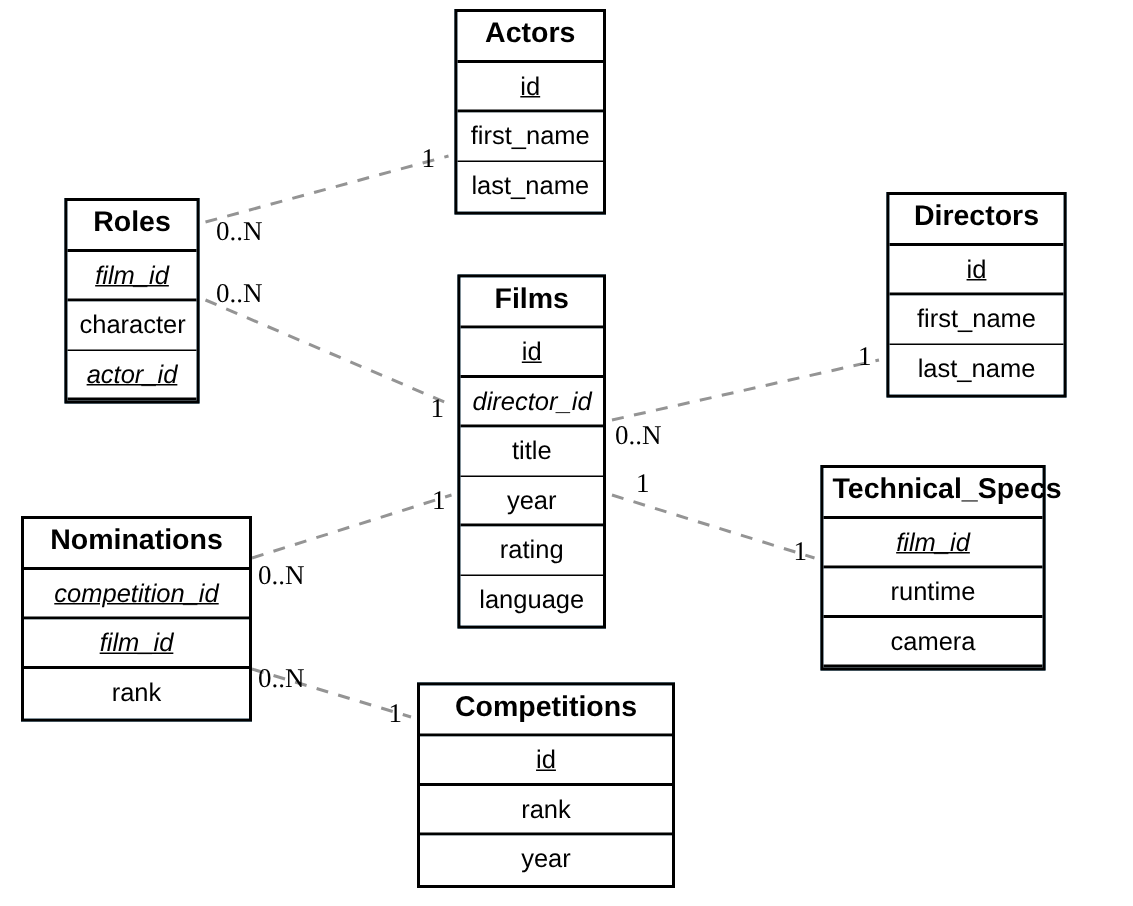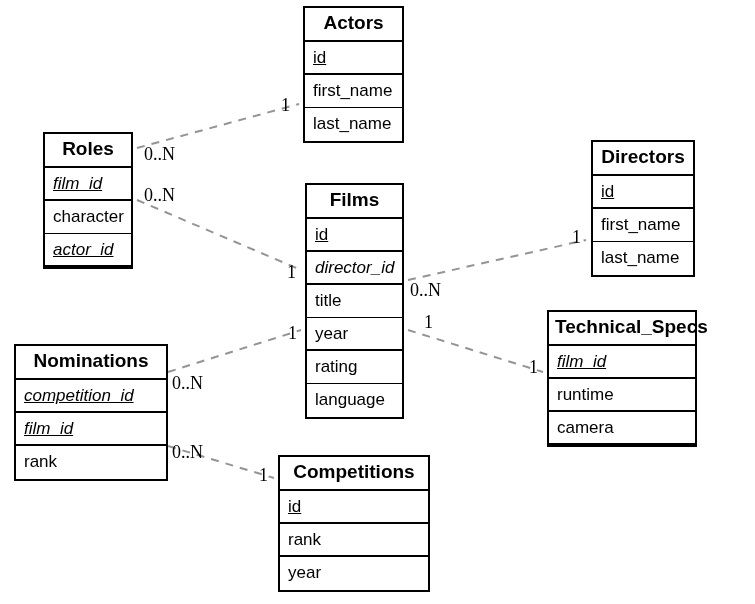--- a/index.html
+++ b/index.html
@@ -32,21 +32,21 @@
     color: #000000;
     border-bottom: 2px solid #000000;
     background: #ffffff;
     padding: 0 6px;
     white-space: nowrap;
   }
   .entity .attr {
     box-sizing: border-box;
     height: 33px;
     line-height: 31px;
-    text-align: left;
+    text-align: center;
     font-size: 17px;
     color: #000000;
     border-bottom: 1px solid #000000;
     padding: 0 8px 0 8px;
     background: #ffffff;
     white-space: nowrap;
   }
   .entity .attr:last-child {
     border-bottom: none;
   }
@@ -137,41 +137,41 @@
   <div class="entity" style="left:305px; top:183px; width:99px;">
     <div class="title">Films</div>
     <div class="attr sep-strong"><span class="k-pk">id</span></div>
     <div class="attr sep-strong"><span class="k-fk">director_id</span></div>
     <div class="attr"><span>title</span></div>
     <div class="attr sep-strong"><span>year</span></div>
     <div class="attr"><span>rating</span></div>
     <div class="attr"><span>language</span></div>
   </div>
 
-  <div class="entity" style="left:591px; top:140px; width:104px;">
+  <div class="entity" style="left:591px; top:128px; width:120px;">
     <div class="title">Directors</div>
     <div class="attr sep-strong"><span class="k-pk">id</span></div>
     <div class="attr"><span>first_name</span></div>
     <div class="attr"><span>last_name</span></div>
   </div>
 
   <div class="entity" style="left:547px; top:310px; width:150px;">
     <div class="title">Technical_Specs</div>
     <div class="attr sep-strong"><span class="k-pkfk">film_id</span></div>
     <div class="attr sep-strong"><span>runtime</span></div>
     <div class="attr sep-strong"><span>camera</span></div>
   </div>
 
   <div class="entity" style="left:14px; top:344px; width:154px;">
     <div class="title">Nominations</div>
     <div class="attr sep-strong"><span class="k-pkfk">competition_id</span></div>
     <div class="attr sep-strong"><span class="k-pkfk">film_id</span></div>
     <div class="attr"><span>rank</span></div>
   </div>
 
-  <div class="entity" style="left:278px; top:455px; width:152px;">
+  <div class="entity" style="left:278px; top:455px; width:172px;">
     <div class="title">Competitions</div>
     <div class="attr sep-strong"><span class="k-pk">id</span></div>
     <div class="attr sep-strong"><span>rank</span></div>
     <div class="attr"><span>year</span></div>
   </div>
 
 </div>
 
 </body></html>

